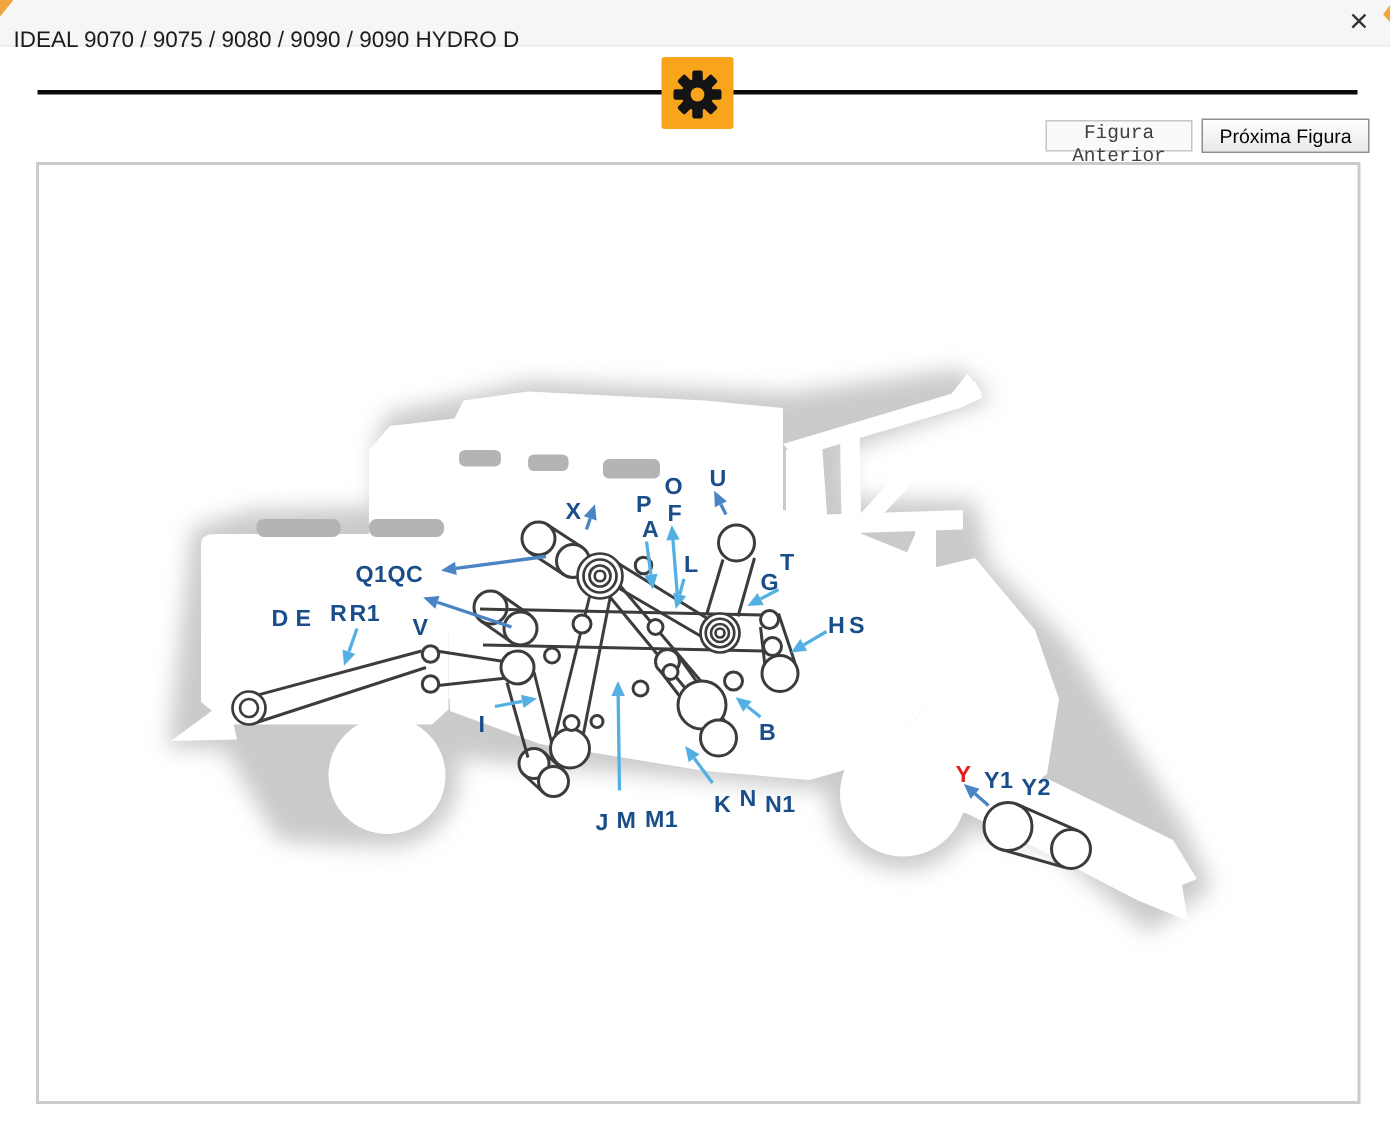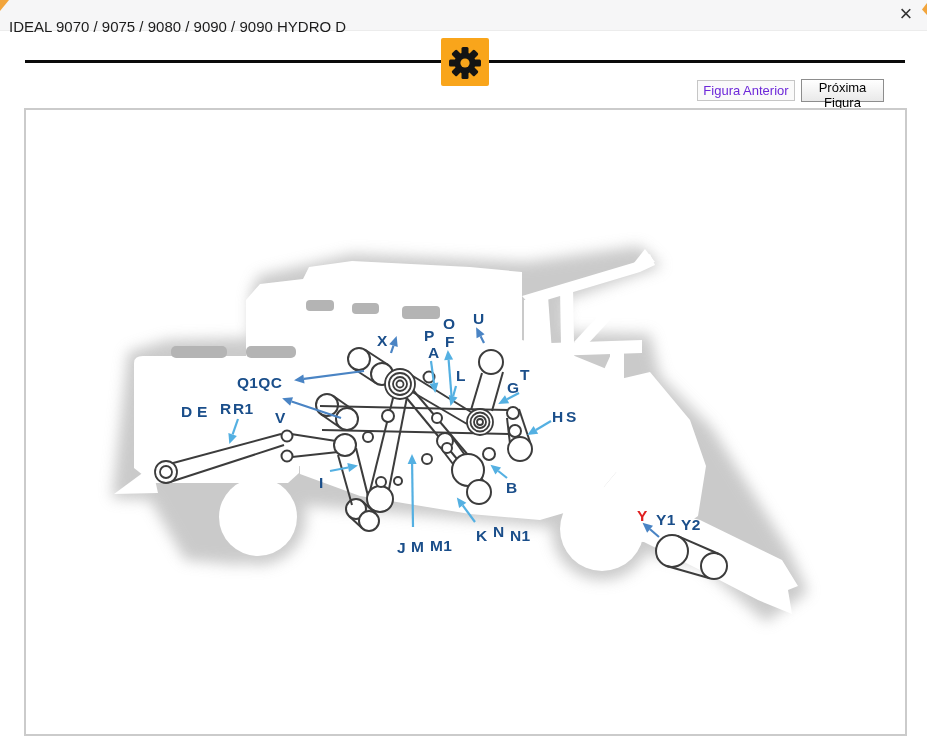--- a/index.html
+++ b/index.html
@@ -15,22 +15,22 @@
              clip-path:polygon(0 0,100% 0,0 100%);}
   .corner-accent-right{position:absolute;right:0;top:3px;width:5px;height:12px;background:#f2a53c;
              clip-path:polygon(100% 0,100% 100%,0 55%);}
   
   #divider{position:absolute;left:25px;top:60px;width:880px;height:3px;background:#0b0b0b;}
   #gear-btn{position:absolute;left:441px;top:38px;width:48px;height:48px;border:none;border-radius:2px;
             background:#F9A51B;cursor:pointer;padding:0;}
   
   .navbtn{position:absolute;font-family:"Liberation Sans", sans-serif;font-size:13px;text-align:center;
           padding:0;cursor:pointer;}
-  #btn-prev{left:697px;top:80px;width:98px;height:21px;color:#6d28d9;background:#fafafa;border:1px solid #c6c6c6;}
-  #btn-next{left:801px;top:79px;width:83px;height:23px;color:#050505;background:linear-gradient(#ffffff,#e9e9e9);
+  #btn-prev{left:697px;top:80px;width:98px;height:21px;color:#404040;background:#fafafa;border:1px solid #c6c6c6;font-family:Liberation Mono, monospace;}
+  #btn-next{left:801px;top:79px;width:112px;height:23px;color:#050505;background:linear-gradient(#ffffff,#e9e9e9);
             border:1px solid #8d8d8d;}
   
   #panel{position:absolute;left:24px;top:108px;width:879px;height:624px;background:#fff;border:2px solid #cbcbcb;}
   #diagram-svg{position:absolute;left:0px;top:0px;}
 </style>
 </head>
 <body>
 
 <div id="page">
 

